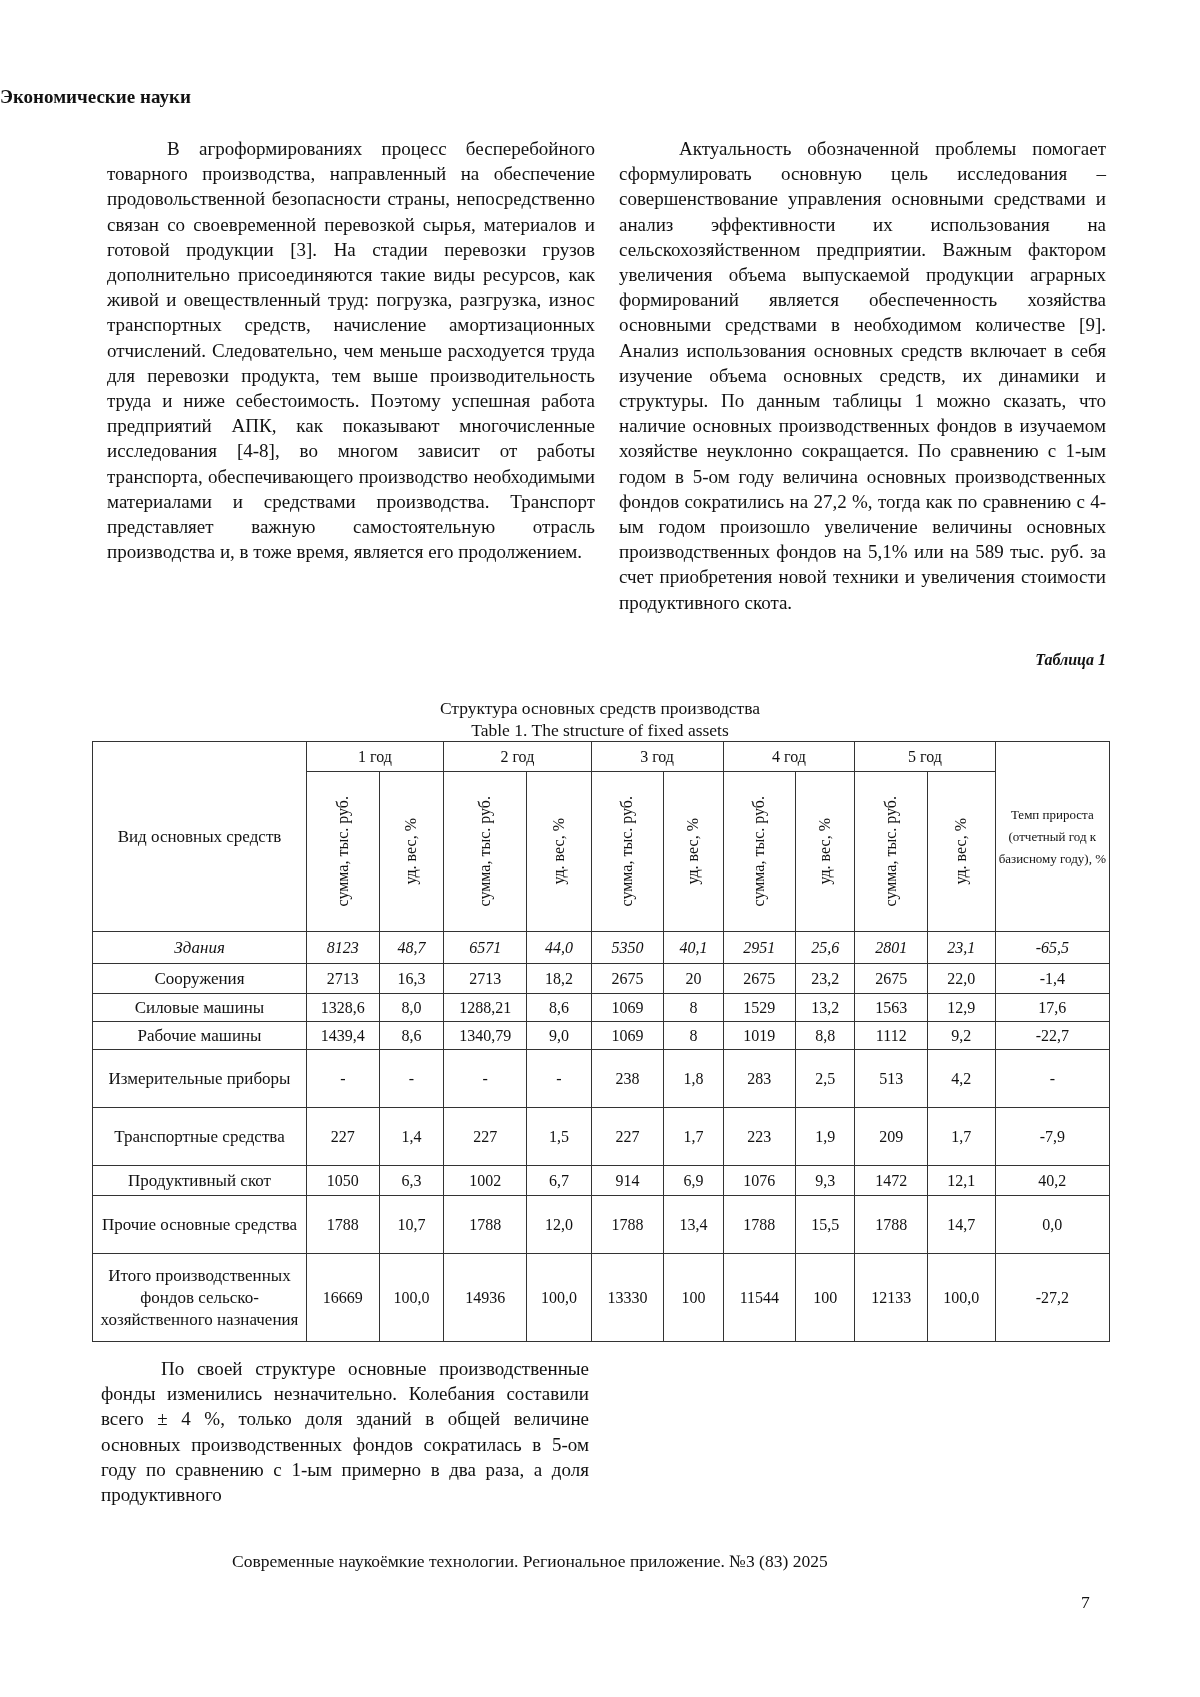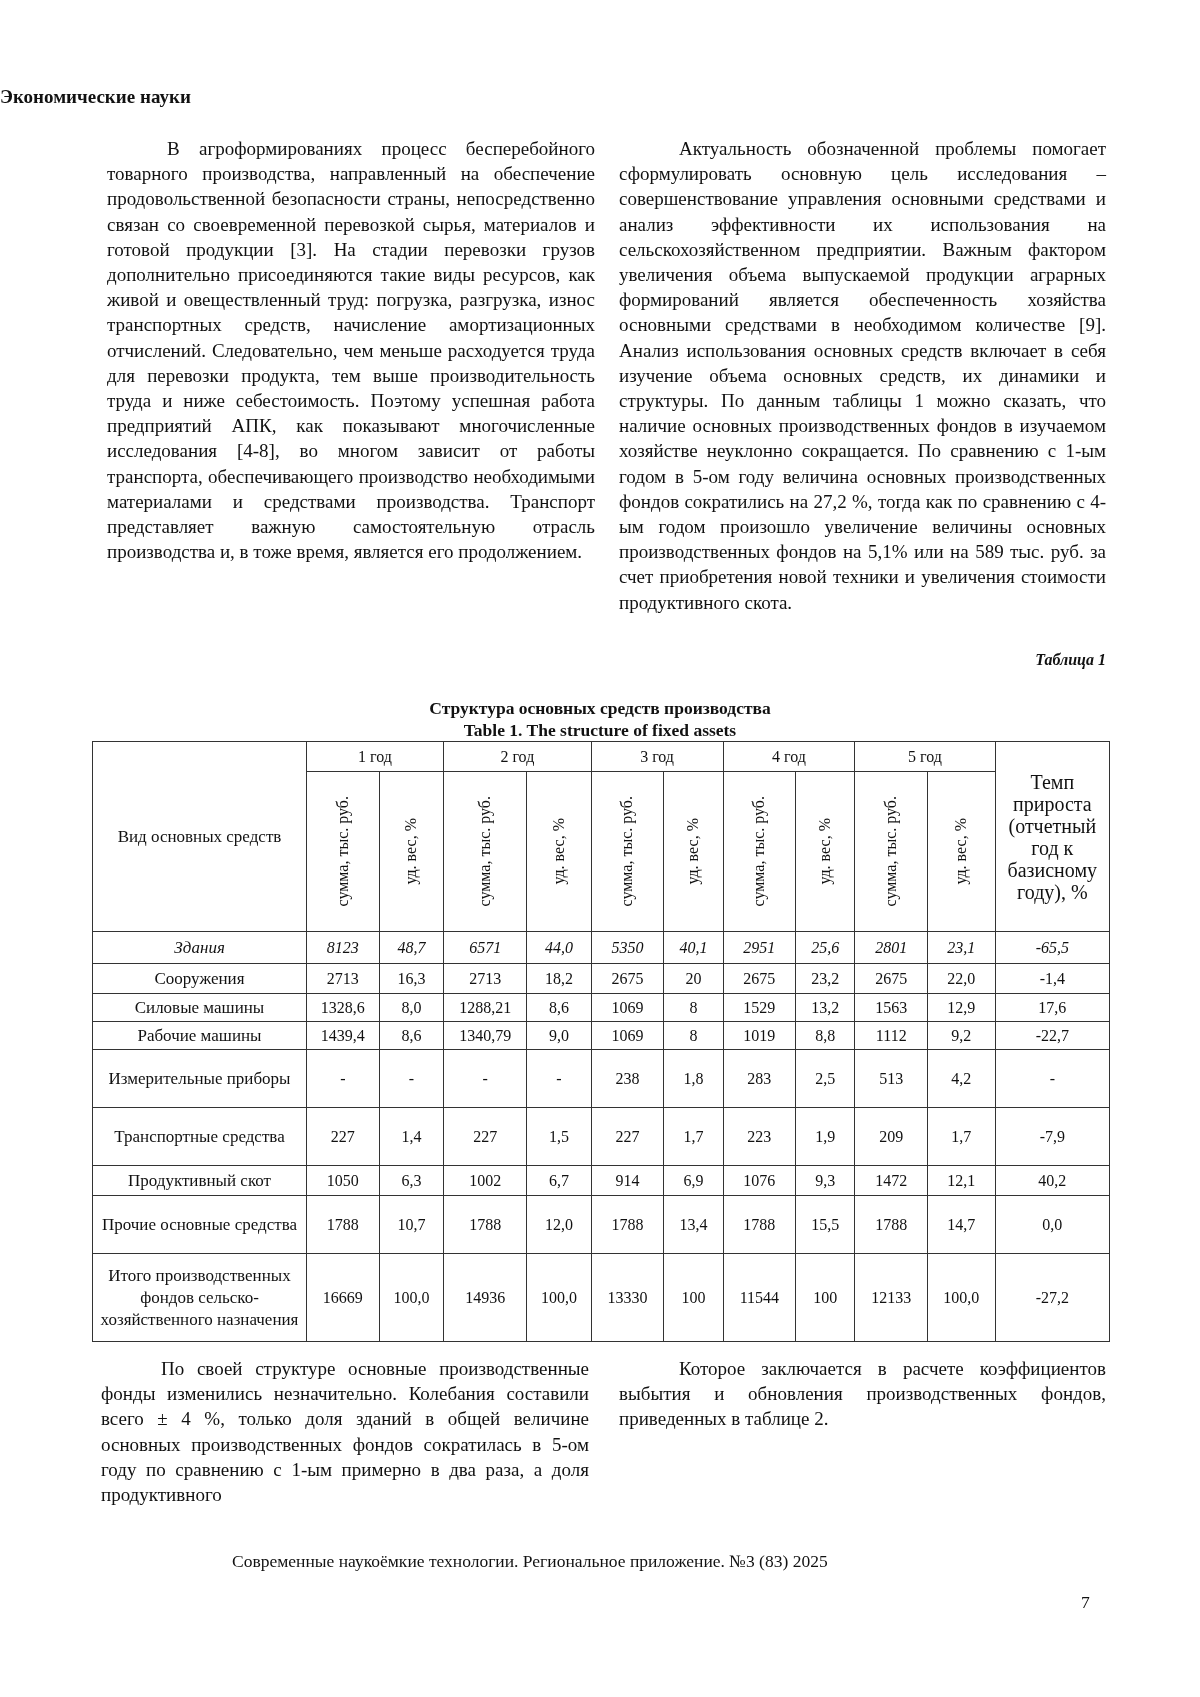--- a/index.html
+++ b/index.html
@@ -15,37 +15,37 @@
     position: absolute; font-size: 19px; line-height: 25.2px; text-align: justify;
   }
   .col p { margin: 0; }
   .indent { text-indent: 60px; }
   .col-left-top { left: 101px; top: 136px; width: 488px; margin-left: 6px; }
   .col-right-top { left: 619px; top: 136px; width: 487px; }
   .table-label {
     position: absolute; right: 94px; top: 651px; font-style: italic; font-weight: bold; font-size: 16px;
   }
   .caption {
-    position: absolute; left: 0; width: 1200px; text-align: center; font-weight: bold; font-size: 17.5px; line-height: 22px;
+    position: absolute; left: 0; width: 1200px; text-align: center; font-weight: normal; font-size: 17.5px; line-height: 22px;
   }
   .cap-ru { top: 697px; }
   .cap-en { top: 719px; }
   table.data {
     position: absolute; left: 92px; top: 741px; width: 1018px;
     border-collapse: collapse; font-size: 16px; table-layout: fixed;
   }
   table.data td, table.data th {
     border: 1.5px solid #333; text-align: center; vertical-align: middle; font-weight: normal; padding: 0 2px;
   }
   .vert-wrap { height: 156px; display: flex; align-items: center; justify-content: center; }
   .vert {
     writing-mode: vertical-rl; transform: rotate(180deg); font-size: 16px; line-height: 18px; text-align: center;
   }
   .rowname { font-size: 17px; line-height: 22px; }
-  .tempo { font-size: 20px; line-height: 22px; }
+  .tempo { font-size: 13px; line-height: 22px; }
   .col-left-bot { left: 101px; top: 1356px; width: 488px; }
   .col-right-bot { left: 619px; top: 1356px; width: 487px; }
   .footer {
     position: absolute; top: 1551px; left: 232px; font-size: 17.5px;
   }
   .page-num { position: absolute; top: 1592px; left: 1081px; font-size: 17.5px; }
 </style>
 </head>
 <body>
 
@@ -269,17 +269,16 @@
         <td>-27,2</td>
       </tr>
     </tbody>
 </table>
 
 <div class="col col-left-bot">
   <p class="indent">По своей структуре основные производственные фонды изменились незначительно. Колебания составили всего ± 4 %, только доля зданий в общей величине основных производственных фондов сократилась в 5-ом году по сравнению с 1-ым примерно в два раза, а доля продуктивного</p>
 </div>
 
 <div class="col col-right-bot">
-  <p class="indent">Которое заключается в расчете коэффициентов выбытия и обновления производственных фондов, приведенных в таблице 2.</p>
 </div>
 
 <div class="footer">Современные наукоёмкие технологии. Региональное приложение. №3 (83) 2025</div>
 <div class="page-num">7</div>
 
 </body></html>

